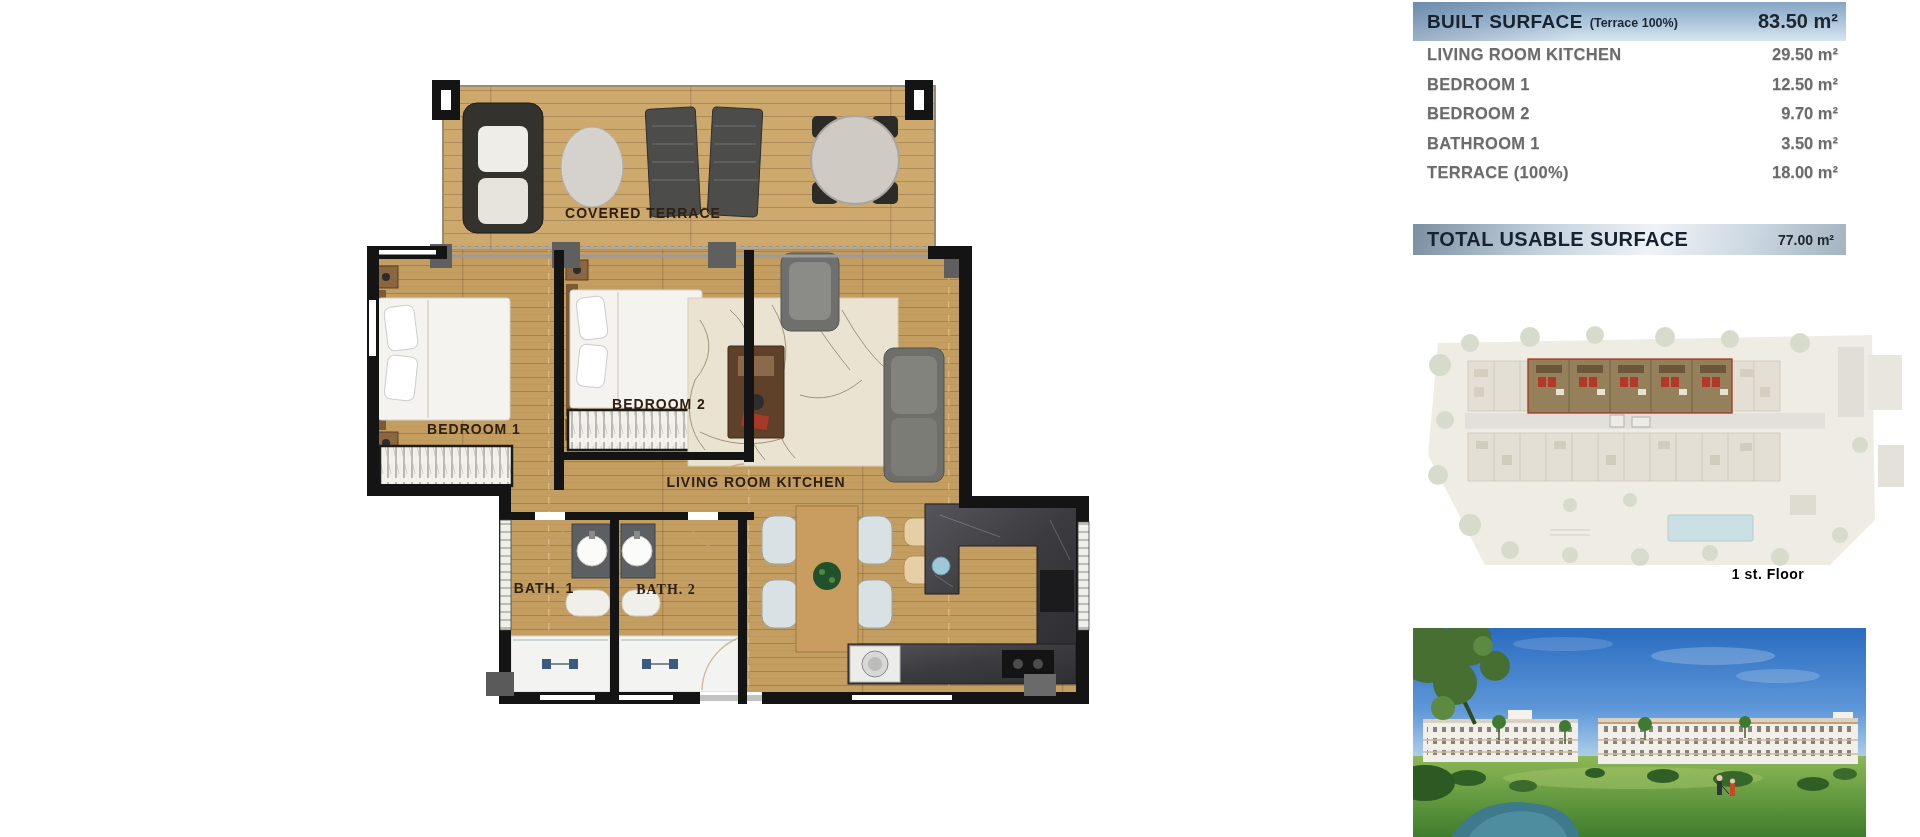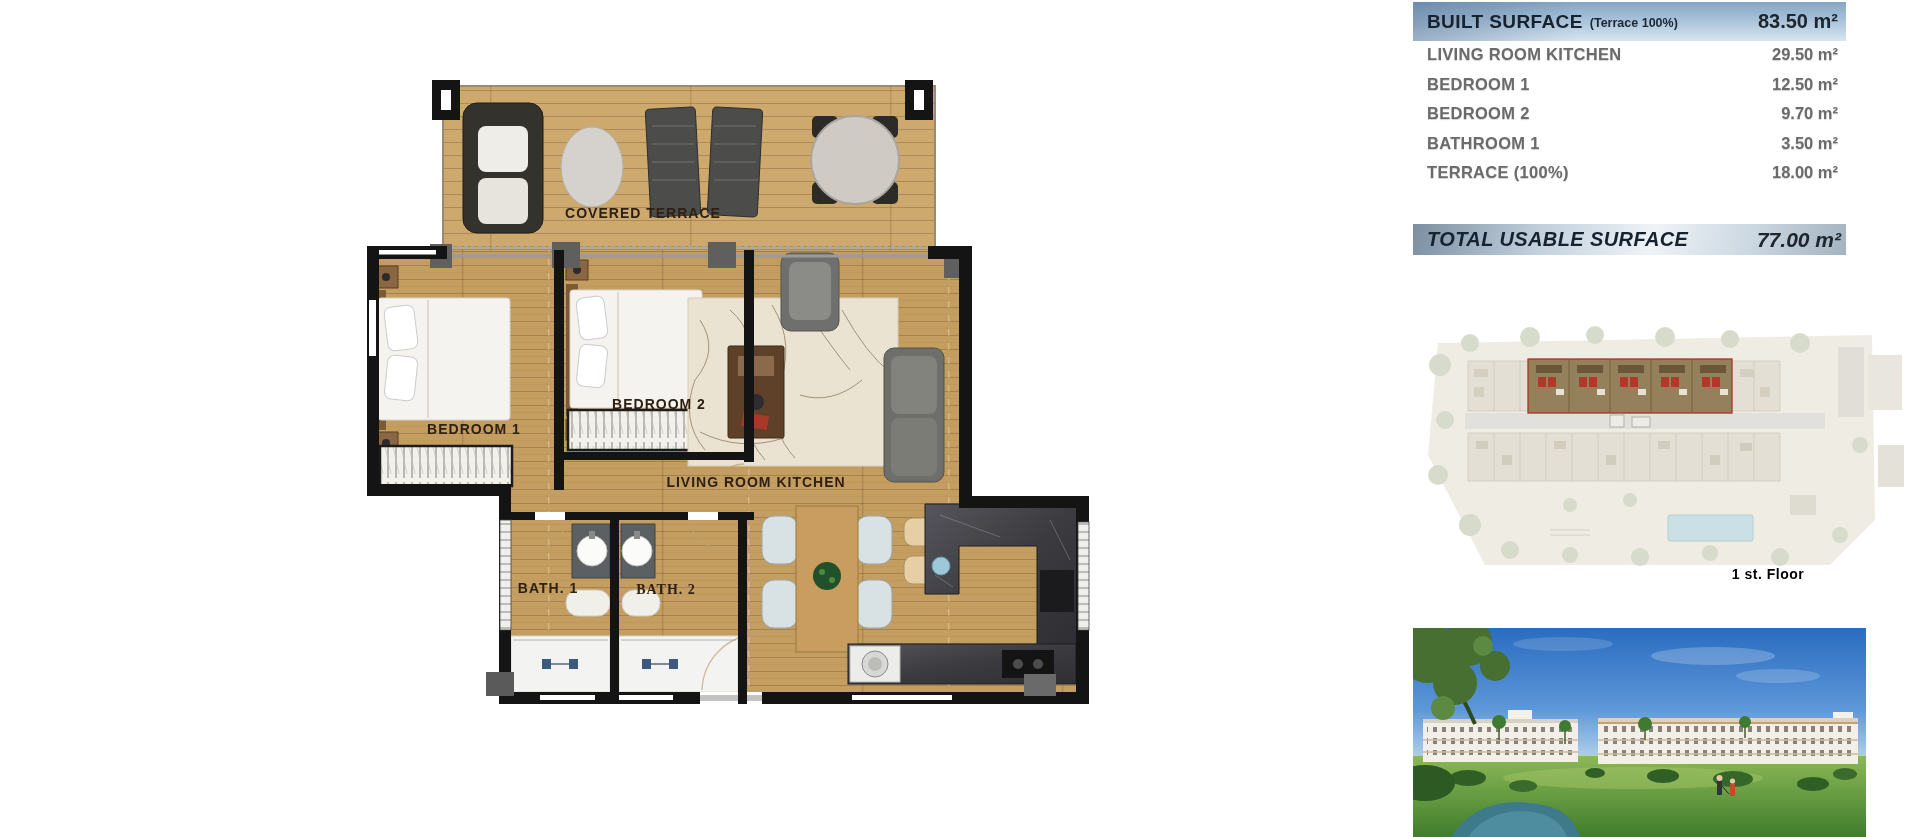--- a/index.html
+++ b/index.html
@@ -16,22 +16,22 @@
   .st-header .note{font-size:12.5px;font-weight:700;color:#1b2735;margin-left:7px;padding-top:3px;}
   .st-header .val{margin-left:auto;margin-right:8px;font-size:20px;font-weight:700;color:#20262e;}
   .st-rows{position:absolute;left:0;top:38px;width:433px;}
   .st-row{height:29.5px;display:flex;align-items:center;}
   .st-row .lbl{font-size:16.5px;font-weight:700;color:#6b6b6b;letter-spacing:.3px;margin-left:14px;
      text-shadow:0 1px 1px rgba(0,0,0,.18);}
   .st-row .val{margin-left:auto;margin-right:8px;font-size:16.5px;font-weight:700;color:#6b6b6b;
      text-shadow:0 1px 1px rgba(0,0,0,.18);text-align:center;}
   .st-total{position:absolute;left:0;top:222px;width:433px;height:31px;display:flex;align-items:center;
      background:linear-gradient(105deg,#7b8fa2 0%,#c3d1dd 30%,#eef3f7 55%,#cbd7e1 78%,#a3b3c1 100%);}
-  .st-total .lbl{font-size:20px;font-weight:700;color:#16222f;letter-spacing:.4px;margin-left:14px;font-style:italic;}
-  .st-total .val{margin-left:auto;margin-right:5px;font-size:21px;font-weight:700;color:#20262e;font-style:italic;}
+  .st-total .lbl{font-size:20px;font-weight:700;color:#16222f;letter-spacing:.4px;margin-left:14px;}
+  .st-total .val{margin-left:auto;margin-right:12px;font-size:14px;font-weight:700;color:#20262e;}
 
   
   .plan-label{position:absolute;transform:translate(-50%,-50%);font-size:14px;font-weight:700;
      color:#2e2013;letter-spacing:1px;white-space:nowrap;}
 
   
   .floor-caption{position:absolute;left:1768px;top:574px;transform:translate(-50%,-50%);
      font-size:14px;font-weight:700;color:#000000;letter-spacing:.5px;white-space:nowrap;}
 </style>
 </head>
@@ -238,21 +238,21 @@
       <rect x="1024" y="674" width="32" height="22" fill="#6a6a6a"></rect>
       <rect x="500" y="520" width="11" height="110" fill="url(#shutter)" stroke="#444" stroke-width=".8"></rect>
       <rect x="1078" y="522" width="11" height="108" fill="url(#shutter)" stroke="#444" stroke-width=".8"></rect>
     </g>
   </svg>
 
   <div class="abs plan-label" style="left:643px;top:213px;">COVERED TERRACE</div>
   <div class="abs plan-label" style="left:474px;top:429px;">BEDROOM 1</div>
   <div class="abs plan-label" style="left:659px;top:404px;">BEDROOM 2</div>
   <div class="abs plan-label" style="left:756px;top:482px;">LIVING ROOM KITCHEN</div>
-  <div class="abs plan-label" style="left:544px;top:588px;padding-left:8px;">BATH. 1</div>
+  <div class="abs plan-label" style="left:544px;top:588px;">BATH. 1</div>
   <div class="abs plan-label" style="left:666px;top:590px;font-family:Liberation Serif, serif;">BATH. 2</div>
 
   <div class="abs surface-table">
     <div class="st-header">
       <span class="lbl">BUILT SURFACE</span>
       <span class="note">(Terrace 100%)</span>
       <span class="val">83.50 m²</span>
     </div>
     <div class="st-rows">
       <div class="st-row">

